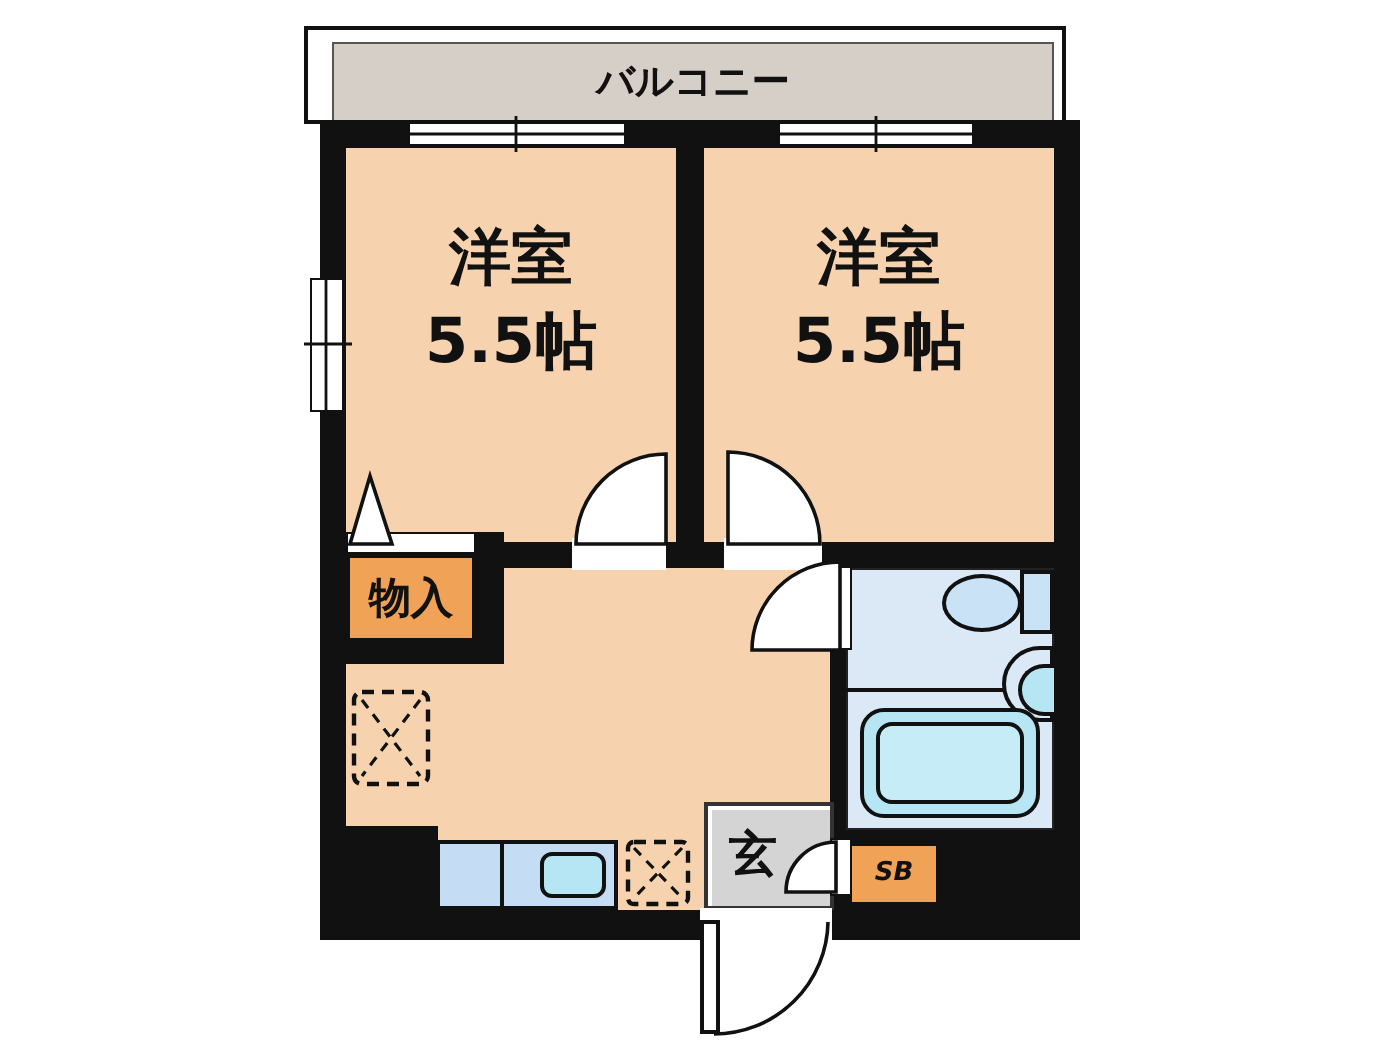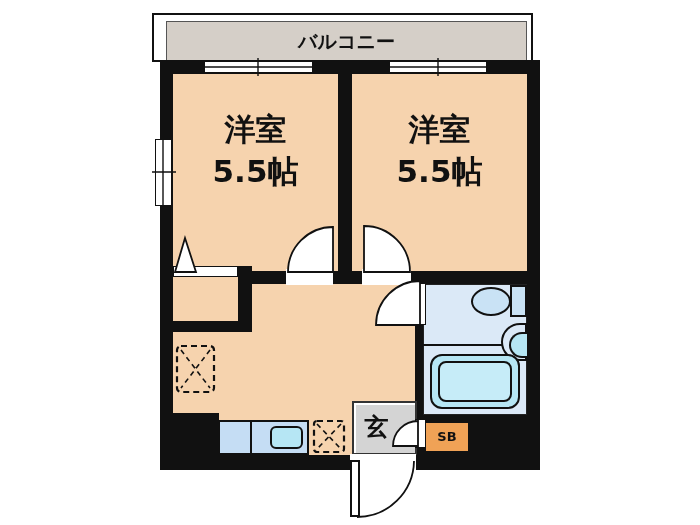--- a/index.html
+++ b/index.html
@@ -42,24 +42,27 @@
   <div class="abs" style="left:501px;top:323px;width:26px;height:38px;background:#dbe9f7;border:2px solid #111;border-radius:19px 0 0 19px;"></div>
   <div class="abs" style="left:509px;top:332px;width:18px;height:26px;background:#b6e6f4;border:2px solid #111;border-right:none;border-radius:13px 0 0 13px;"></div>
   <div class="abs" style="left:430px;top:354px;width:90px;height:55px;background:#b6e6f4;border:2px solid #111;border-radius:12px;"></div>
   <div class="abs" style="left:438px;top:361px;width:74px;height:41px;background:#c6ecf8;border:2px solid #111;border-radius:8px;"></div>
 
   <div class="abs" style="left:352px;top:401px;width:65px;height:54px;background:#d4d4d4;border:2px solid #333;box-shadow:inset 2px 2px 0 #fff;">
     <div class="label" style="margin-top:8px;margin-right:16px;font-size:24px;">玄</div>
   </div>
 
   <div class="abs" style="left:424px;top:421px;width:46px;height:32px;background:#f0a256;border:2px solid #111;">
-    <div class="label" style="line-height:28px;font-size:13px;">SB</div>
+    <div class="label" style="line-height:28px;font-size:13px;font-style:italic;">SB</div>
   </div>
 
   <div class="abs" style="left:173px;top:266px;width:65px;height:11px;background:#fff;border:1px solid #111;"></div>
+  <div class="abs" style="left:173px;top:277px;width:65px;height:44px;background:#f0a256;border:2px solid #111;">
+    <div class="label" style="line-height:40px;font-size:21px;">物入</div>
+  </div>
 
   <div class="abs" style="left:218px;top:420px;width:91px;height:35px;background:#c5ddf4;border:2px solid #111;"></div>
   <div class="abs" style="left:250px;top:420px;width:2px;height:35px;background:#111;"></div>
   <div class="abs" style="left:270px;top:426px;width:33px;height:23px;background:#b6e6f4;border:2px solid #111;border-radius:6px;"></div>
 
   <div class="abs" style="left:204px;top:61px;width:109px;height:12px;background:#fff;border:1px solid #111;"></div>
   <div class="abs" style="left:389px;top:61px;width:98px;height:12px;background:#fff;border:1px solid #111;"></div>
   <div class="abs" style="left:155px;top:139px;width:17px;height:67px;background:#fff;border:1px solid #111;"></div>
 
   <div class="abs" style="left:286px;top:269px;width:47px;height:16px;background:#fff;"></div>

